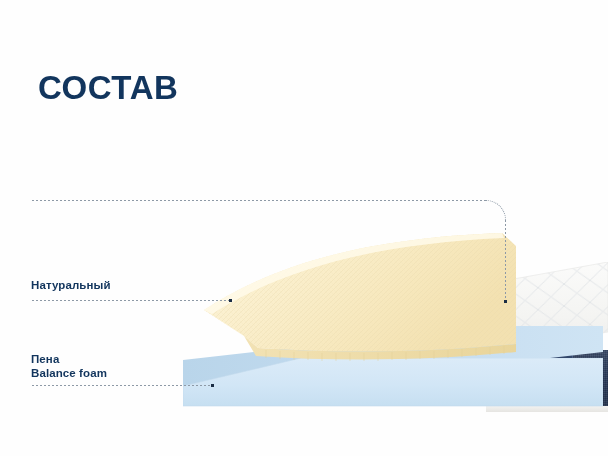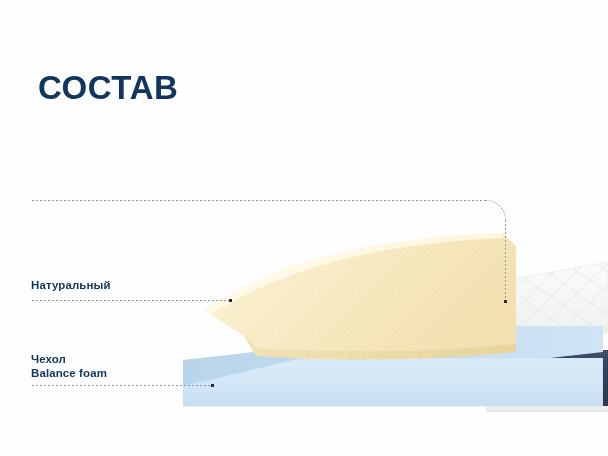--- a/index.html
+++ b/index.html
@@ -293,17 +293,17 @@
 
   <div class="leader" id="leader-foam"></div>
   <div class="dot-end" id="dot-foam"></div>
 
 
   <div class="label-block" id="label-latex">
     <span class="l1">Натуральный</span>
   </div>
 
   <div class="label-block" id="label-foam">
-    <span class="l1">Чехол</span>
+    <span class="l1">Пена</span>
     <span class="l2">Balance foam</span>
   </div>
 
 </div>
 
 </body></html>

